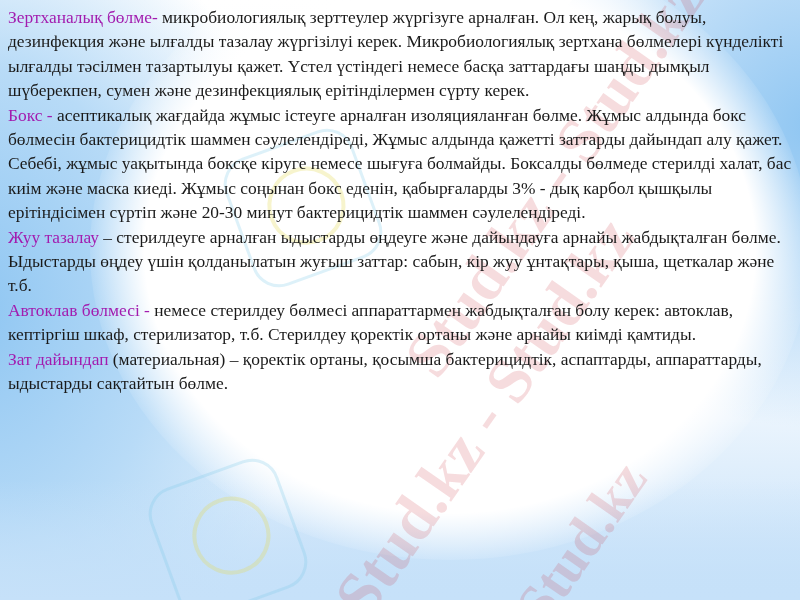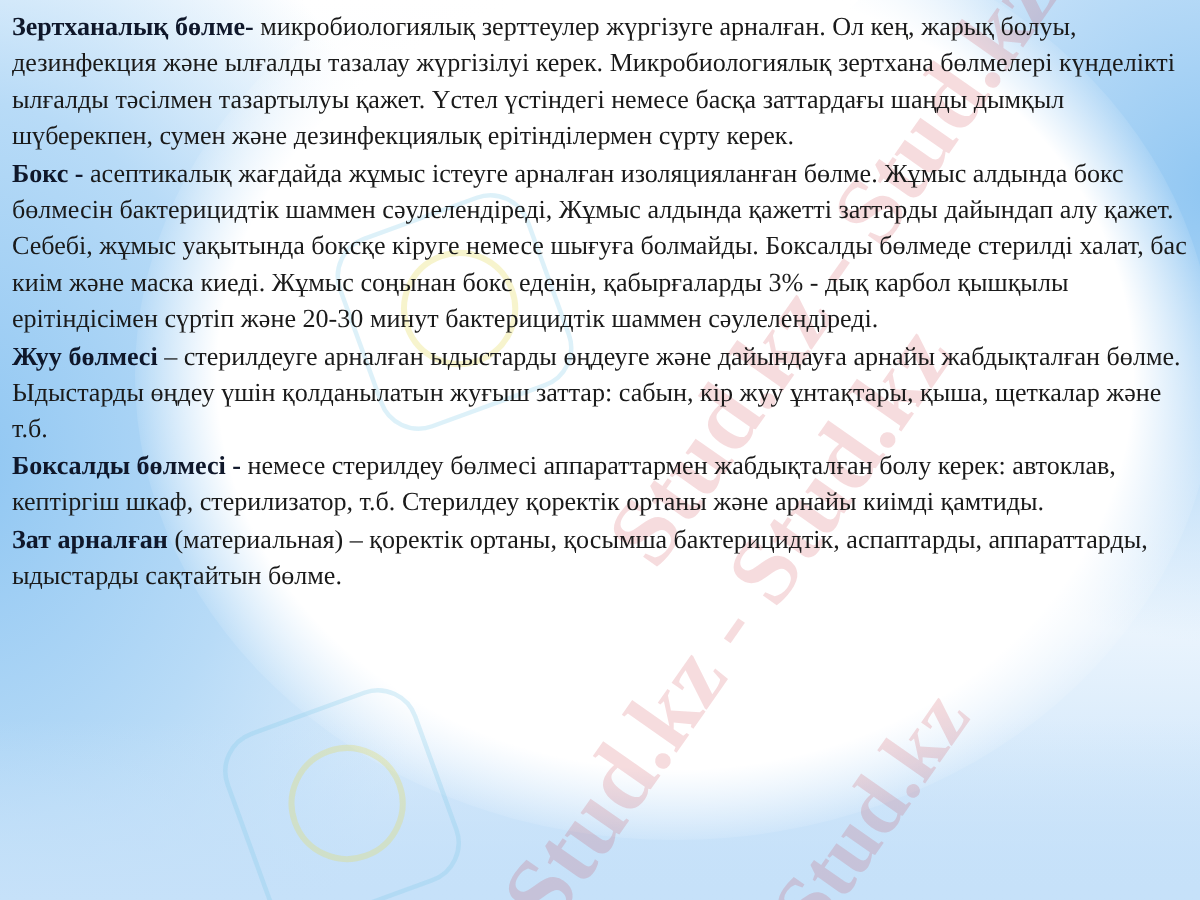--- a/index.html
+++ b/index.html
@@ -48,36 +48,36 @@
     content: ""; position: absolute; left: 30px; top: 25px; width: 70px; height: 70px;
     border-radius: 50%; border: 4px solid rgba(230, 220, 90, 0.3);
   }
   .logo1 { left: 235px; top: 140px; }
   .logo2 { left: 160px; top: 470px; }
   .content {
     position: absolute; left: 8px; top: 5px; width: 785px;
     font-size: 17.4px; line-height: 24.4px; color: #1a1a1a;
   }
   .para { margin: 0; }
-  .para b { font-weight: bold; color: #0f172a; }
+  .para b { font-weight: normal; color: #a21caf; }
 </style>
 </head>
 <body>
 
 <div class="slide-bg">
   <div class="bg-left"></div>
   <div class="bg-right"></div>
   <div class="bg-bottom"></div>
   <div class="bg-white-oval"></div>
   <div class="logo logo1"></div>
   <div class="logo logo2"></div>
   <div class="watermark wm1">Stud.kz - Stud.kz</div>
   <div class="watermark wm2">Stud.kz - Stud.kz</div>
   <div class="watermark wm3">Stud.kz</div>
 </div>
 
 <div class="content">
   <p class="para"><b>Зертханалық бөлме</b><b>- </b><span>микробиологиялық зерттеулер жүргізуге арналған. Ол кең, жарық болуы, дезинфекция және ылғалды тазалау жүргізілуі керек. Микробиологиялық зертхана бөлмелері күнделікті ылғалды тәсілмен тазартылуы қажет. Үстел үстіндегі немесе басқа заттардағы шаңды дымқыл шүберекпен, сумен және дезинфекциялық ерітінділермен сүрту керек.</span></p>
   <p class="para"><b>Бокс</b><b> - </b><span>асептикалық жағдайда жұмыс істеуге арналған изоляцияланған бөлме. Жұмыс алдында бокс бөлмесін бактерицидтік шаммен сәулелендіреді, Жұмыс алдында қажетті заттарды дайындап алу қажет. Себебі, жұмыс уақытында боксқе кіруге немесе шығуға болмайды. Боксалды бөлмеде стерилді халат, бас киім және маска киеді. Жұмыс соңынан бокс еденін, қабырғаларды 3% - дық карбол қышқылы ерітіндісімен сүртіп және 20-30 минут бактерицидтік шаммен сәулелендіреді.</span></p>
-  <p class="para"><b>Жуу бөлмесі</b><span> – </span><span>стерилдеуге арналған ыдыстарды өңдеуге және дайындауға арнайы жабдықталған бөлме. Ыдыстарды өңдеу үшін қолданылатын жуғыш заттар: сабын, кір жуу ұнтақтары, қыша, щеткалар және т.б.</span></p>
-  <p class="para"><b>Боксалды бөлмесі</b><b> - </b><span>немесе стерилдеу бөлмесі аппараттармен жабдықталған болу керек: автоклав, кептіргіш шкаф, стерилизатор, т.б. Стерилдеу қоректік ортаны және арнайы киімді қамтиды.</span></p>
-  <p class="para"><b>Зат арналған</b><span> </span><span>(материальная) – қоректік ортаны, қосымша бактерицидтік, аспаптарды, аппараттарды, ыдыстарды сақтайтын бөлме.</span></p>
+  <p class="para"><b>Жуу тазалау</b><span> – </span><span>стерилдеуге арналған ыдыстарды өңдеуге және дайындауға арнайы жабдықталған бөлме. Ыдыстарды өңдеу үшін қолданылатын жуғыш заттар: сабын, кір жуу ұнтақтары, қыша, щеткалар және т.б.</span></p>
+  <p class="para"><b>Автоклав бөлмесі</b><b> - </b><span>немесе стерилдеу бөлмесі аппараттармен жабдықталған болу керек: автоклав, кептіргіш шкаф, стерилизатор, т.б. Стерилдеу қоректік ортаны және арнайы киімді қамтиды.</span></p>
+  <p class="para"><b>Зат дайындап</b><span> </span><span>(материальная) – қоректік ортаны, қосымша бактерицидтік, аспаптарды, аппараттарды, ыдыстарды сақтайтын бөлме.</span></p>
 </div>
 
 </body></html>

